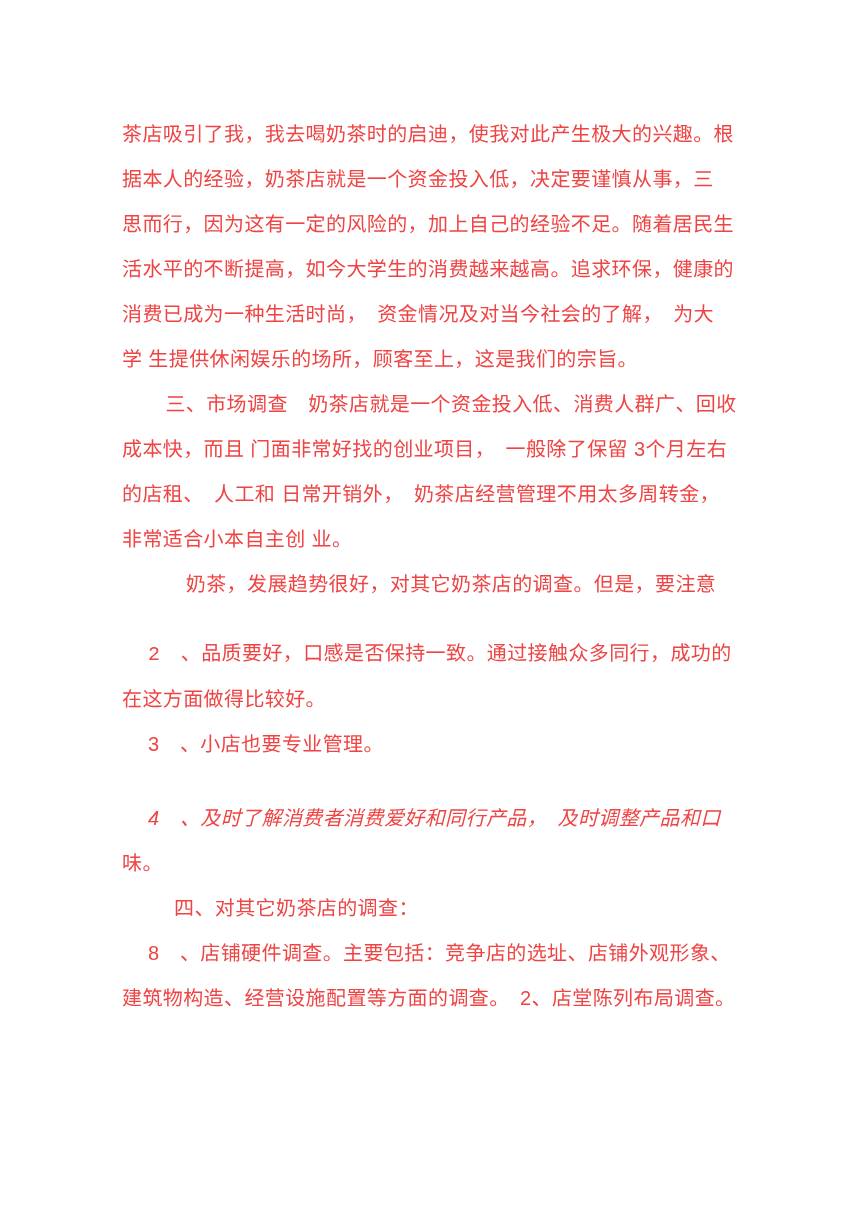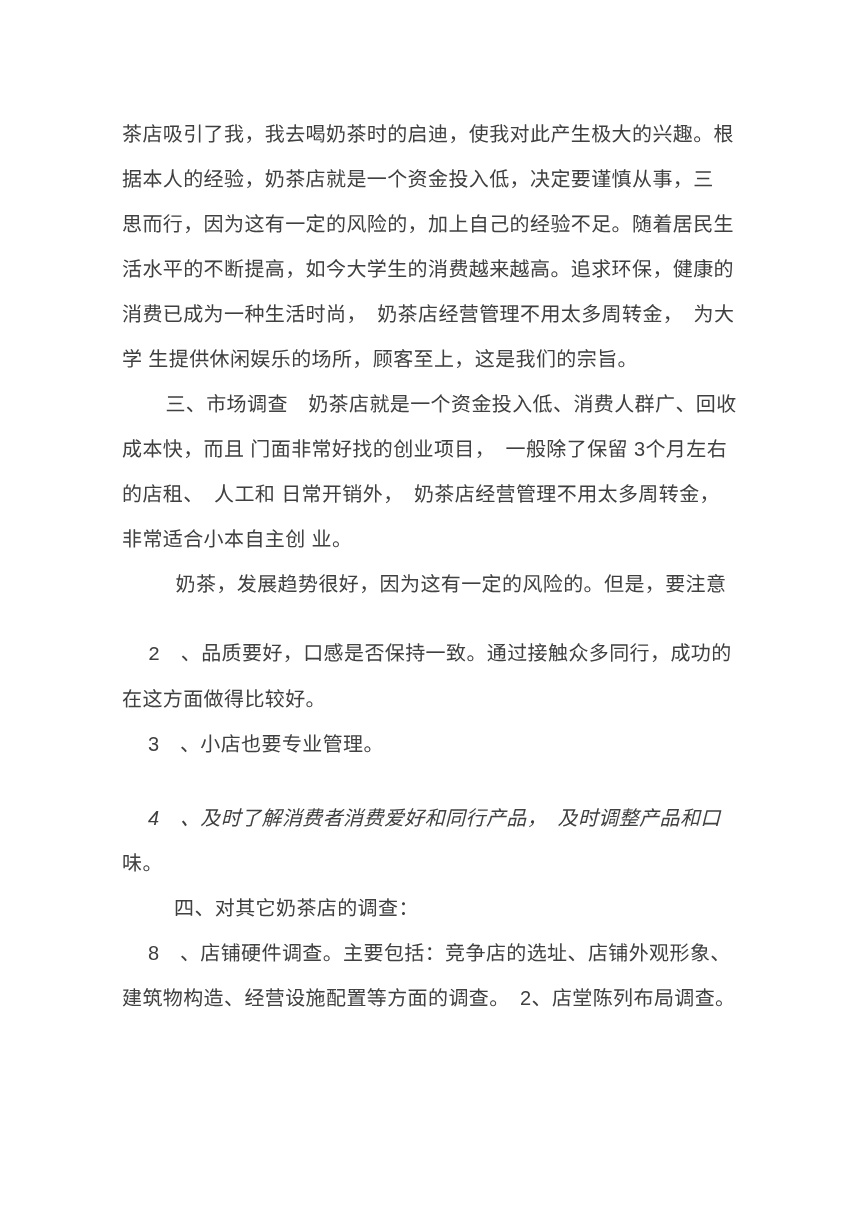--- a/index.html
+++ b/index.html
@@ -16,21 +16,21 @@
     background: #ffffff;
     overflow: hidden;
     font-family: "Liberation Sans", "DejaVu Sans", sans-serif;
   }
 
   .content {
     position: absolute;
     top: 112px;
     left: 122px;
     width: 618px;
-    color: #404040;
+    color: #ef4444;
   }
 
   .ln {
     display: block;
     height: 45px;
     line-height: 45px;
     font-size: 20px;
     letter-spacing: 0.4px;
     white-space: pre;
     overflow: visible;
@@ -50,27 +50,27 @@
 </style>
 </head>
 <body>
 
 <div class="page">
   <div class="content">
     <div class="ln">茶店吸引了我，我去喝奶茶时的启迪，使我对此产生极大的兴趣。根</div>
     <div class="ln">据本人的经验，奶茶店就是一个资金投入低，决定要谨慎从事，三</div>
     <div class="ln">思而行，因为这有一定的风险的，加上自己的经验不足。随着居民生</div>
     <div class="ln">活水平的不断提高，如今大学生的消费越来越高。追求环保，健康的</div>
-    <div class="ln">消费已成为一种生活时尚，　奶茶店经营管理不用太多周转金，　为大</div>
+    <div class="ln">消费已成为一种生活时尚，　资金情况及对当今社会的了解，　为大</div>
     <div class="ln">学 生提供休闲娱乐的场所，顾客至上，这是我们的宗旨。</div>
     <div class="ln ind-para">三、市场调查　奶茶店就是一个资金投入低、消费人群广、回收</div>
     <div class="ln">成本快，而且 门面非常好找的创业项目，　一般除了保留 3个月左右</div>
     <div class="ln">的店租、　人工和 日常开销外，　奶茶店经营管理不用太多周转金，</div>
     <div class="ln">非常适合小本自主创 业。</div>
-    <div class="ln ind-para">奶茶，发展趋势很好，因为这有一定的风险的。但是，要注意</div>
+    <div class="ln ind-para">奶茶，发展趋势很好，对其它奶茶店的调查。但是，要注意</div>
     <div class="ln ind-num gap-sm">2　、品质要好，口感是否保持一致。通过接触众多同行，成功的</div>
     <div class="ln">在这方面做得比较好。</div>
     <div class="ln ind-num">3　、小店也要专业管理。</div>
     <div class="ln ind-num gap-md">4　、及时了解消费者消费爱好和同行产品，　及时调整产品和口</div>
     <div class="ln">味。</div>
     <div class="ln ind-para2">四、对其它奶茶店的调查：</div>
     <div class="ln ind-num">8　、店铺硬件调查。主要包括：竞争店的选址、店铺外观形象、</div>
     <div class="ln">建筑物构造、经营设施配置等方面的调查。　2、店堂陈列布局调查。</div>
   </div>
 </div>

